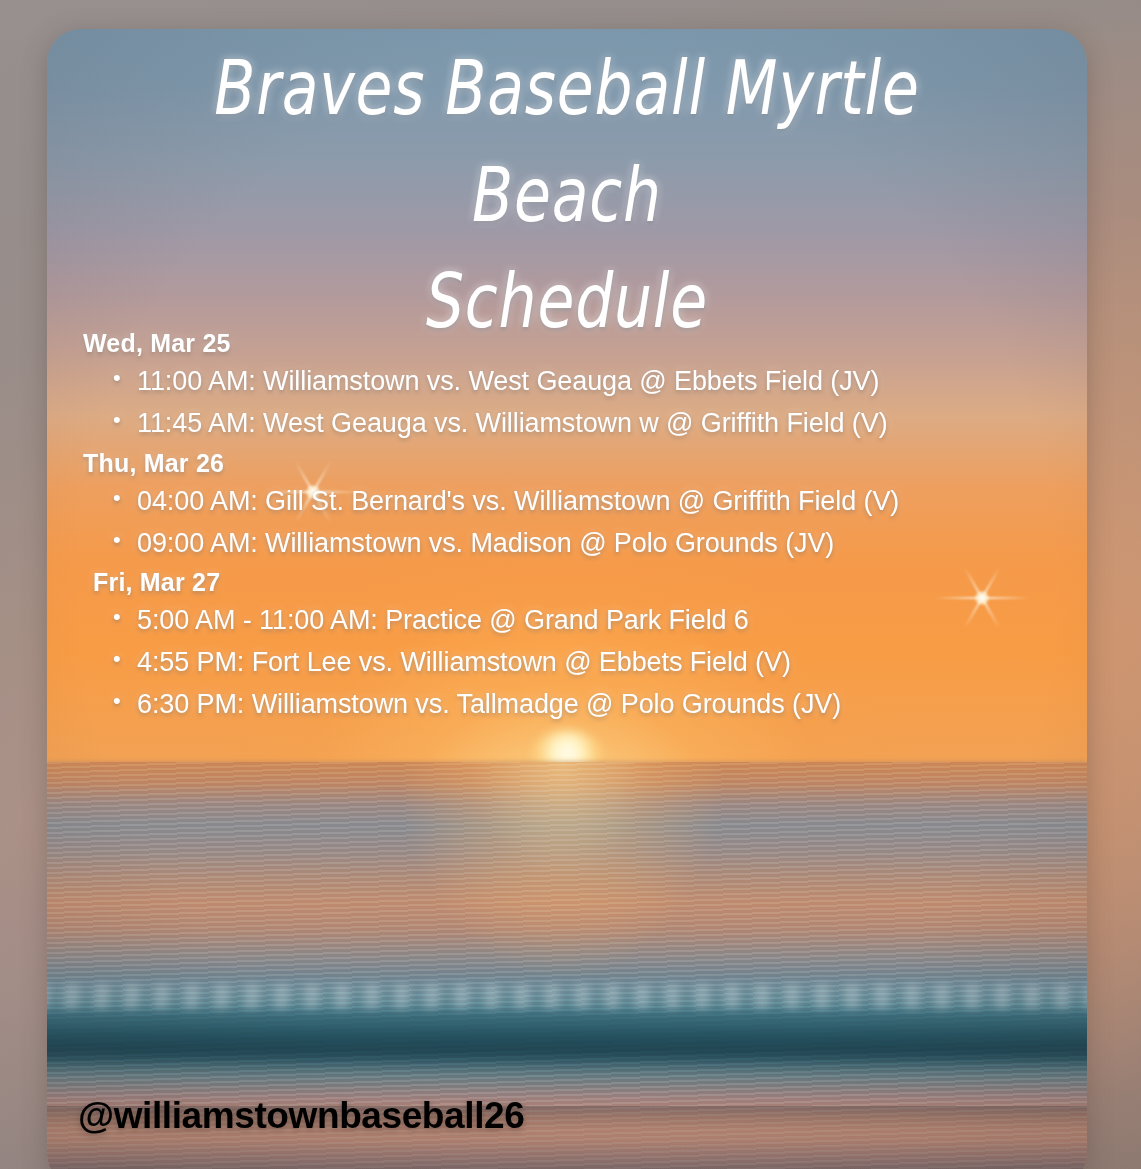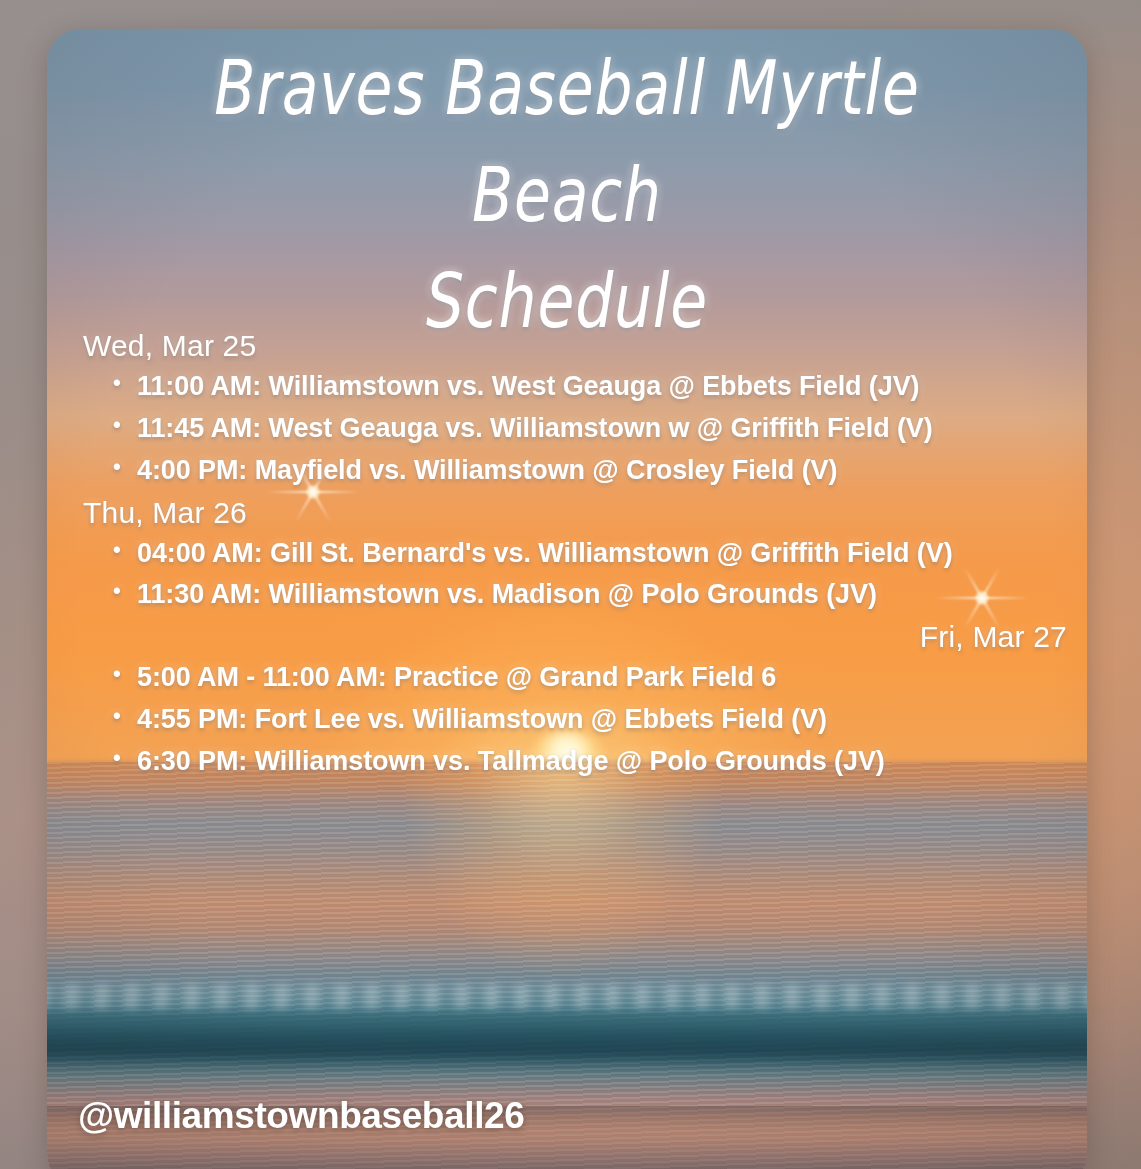--- a/index.html
+++ b/index.html
@@ -198,57 +198,57 @@
 
   #schedule {
     position: absolute;
     left: 36px;
     right: 20px;
     top: 300px;
     color: #ffffff;
   }
   .daygroup { margin: 0 0 0 0; }
   .dayhead {
-    font-size: 30px;
-    font-weight: normal;
+    font-size: 25px;
+    font-weight: bold;
     letter-spacing: 0.2px;
     padding-left: 0px;
     margin: 0 0 3px 0;
     text-shadow: 0 0 7px rgba(255,255,255,0.35), 0 2px 4px rgba(90,70,55,0.45);
     white-space: pre;
   }
-  .dayhead.indent { padding-left: 10px; text-align: right; }
+  .dayhead.indent { padding-left: 10px; }
   ul.games {
     list-style: none;
     margin: 0 0 4px 0;
     padding: 0 0 0 28px;
   }
   ul.games li {
     position: relative;
     font-size: 27px;
-    font-weight: bold;
+    font-weight: normal;
     line-height: 1.55;
     padding-left: 26px;
     letter-spacing: -0.1px;
     text-shadow: 0 0 8px rgba(255,255,255,0.38), 0 2px 4px rgba(90,70,55,0.45);
     white-space: nowrap;
   }
   ul.games li::before {
     content: "\2022";
     position: absolute;
     left: 2px;
     top: 0;
     font-size: 22px;
   }
 
   #handle {
     position: absolute;
     left: 78px;
     top: 1095px;
-    color: #ffffff;
+    color: #000000;
     font-size: 37px;
     font-weight: bold;
     letter-spacing: -0.4px;
     text-shadow: 0 2px 6px rgba(60,45,40,0.45);
   }
 </style>
 </head>
 <body>
 
 <div id="backdrop"></div>
@@ -281,28 +281,27 @@
 
   <div id="content">
     <div class="headline">Braves Baseball Myrtle Beach
 Schedule</div>
     <div id="schedule">
         <div class="daygroup">
           <div class="dayhead">Wed, Mar 25</div>
           <ul class="games">
             <li>11:00 AM: Williamstown vs. West Geauga @ Ebbets Field (JV)</li>
             <li>11:45 AM: West Geauga vs. Williamstown w @ Griffith Field (V)</li>
-            <li>4:00 PM: Mayfield  vs. Williamstown @ Crosley Field (V)</li>
           </ul>
         </div>
         <div class="daygroup">
           <div class="dayhead">Thu, Mar 26</div>
           <ul class="games">
             <li>04:00 AM: Gill St. Bernard's  vs. Williamstown  @ Griffith Field (V)</li>
-            <li>11:30 AM: Williamstown vs. Madison  @ Polo Grounds (JV)</li>
+            <li>09:00 AM: Williamstown vs. Madison  @ Polo Grounds (JV)</li>
           </ul>
         </div>
         <div class="daygroup">
           <div class="dayhead indent">Fri, Mar 27</div>
           <ul class="games">
             <li>5:00 AM - 11:00 AM: Practice @ Grand Park Field 6</li>
             <li>4:55 PM: Fort Lee vs. Williamstown @ Ebbets Field (V)</li>
             <li>6:30 PM: Williamstown vs. Tallmadge @ Polo Grounds (JV)</li>
           </ul>
         </div>

